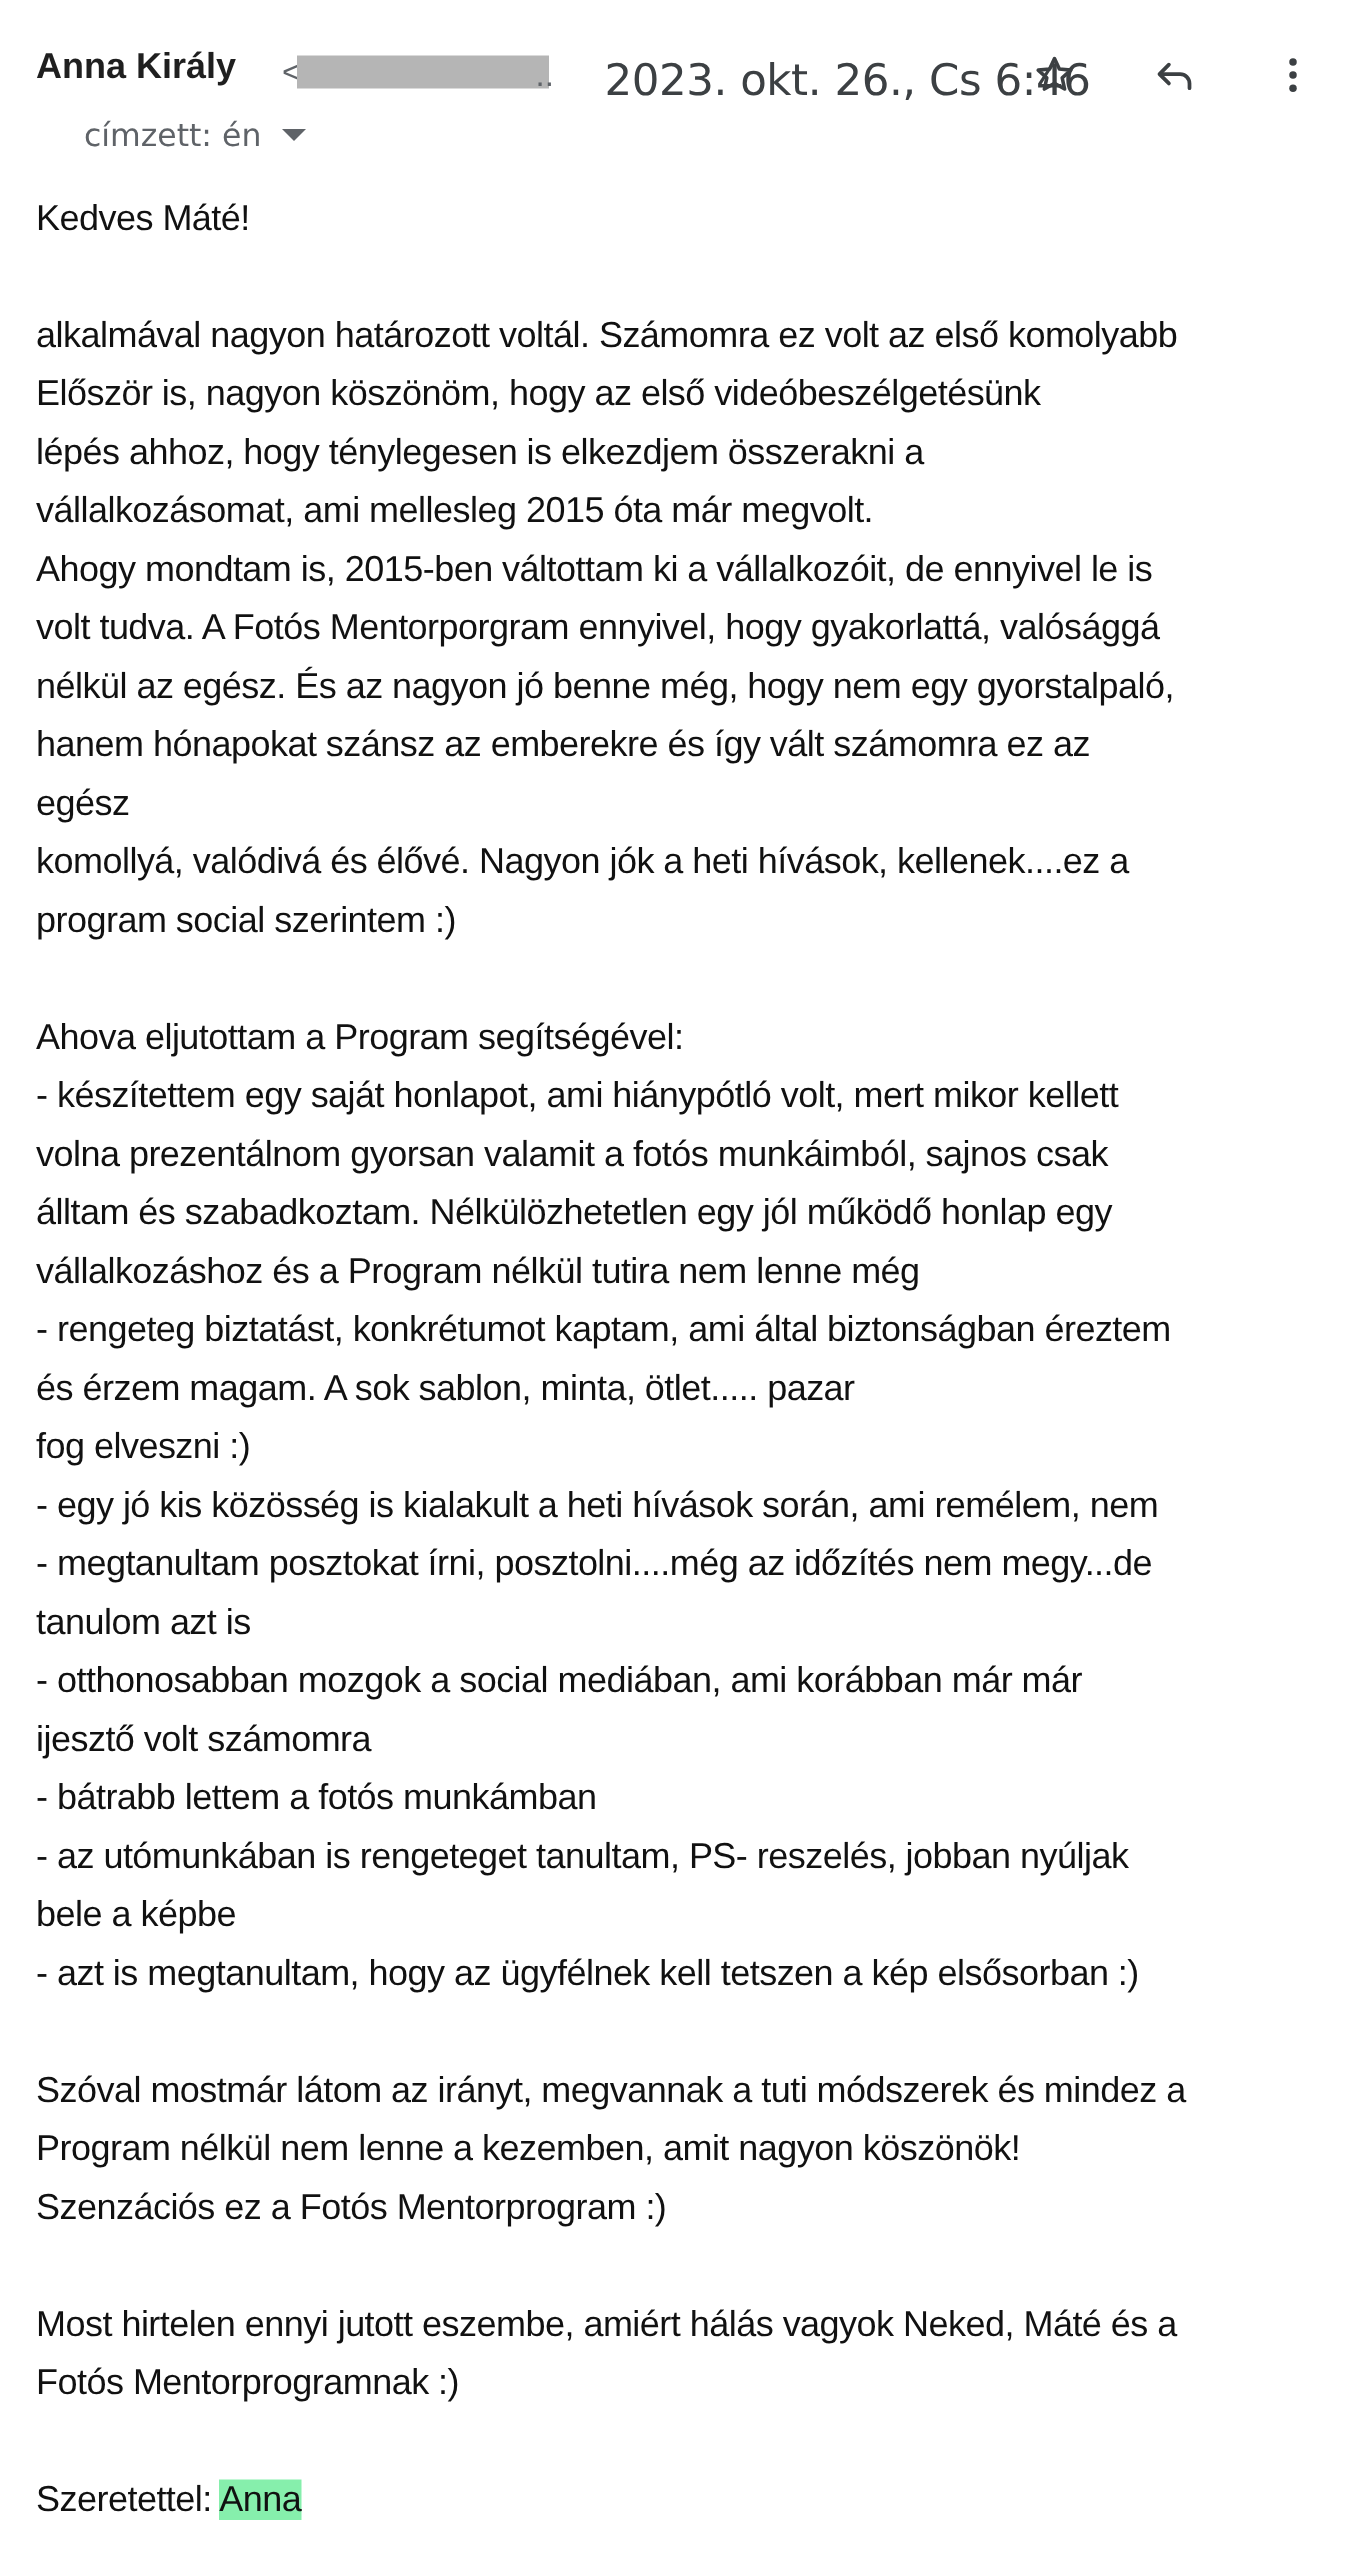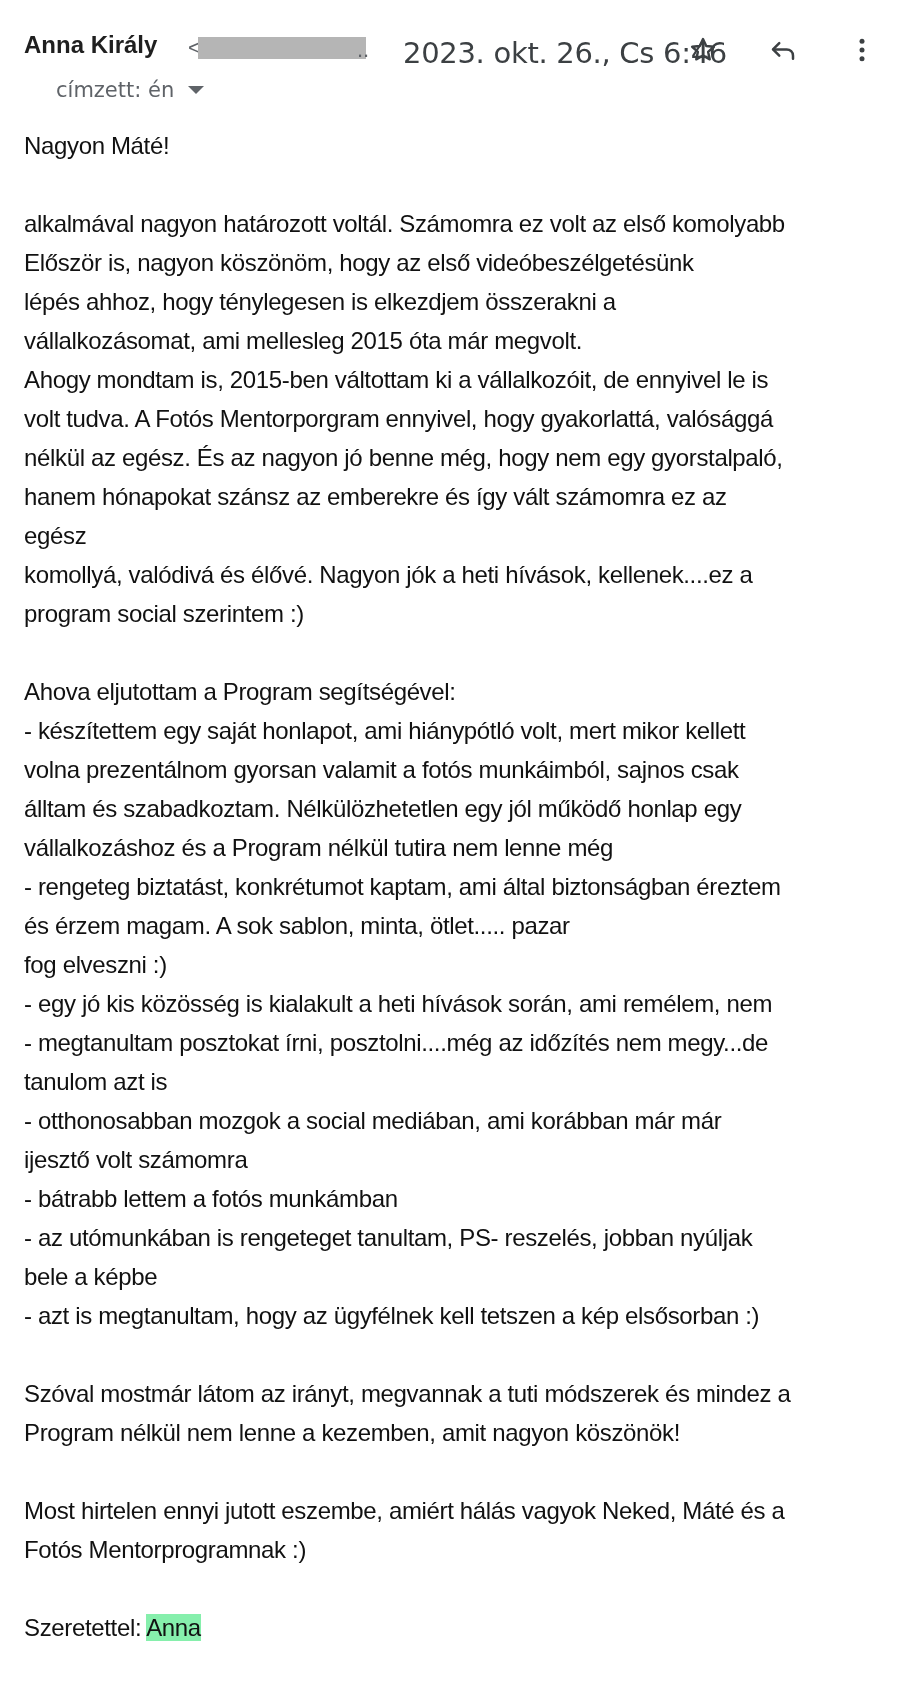--- a/index.html
+++ b/index.html
@@ -53,21 +53,21 @@
     </svg>
   </div>
 
   <div class="recipient">
     <span>címzett: én</span>
     <span class="caret"></span>
   </div>
 </div>
 
 <div class="body">
-  <p>Nagyon Máté!</p>
+  <p>Kedves Máté!</p>
   <div class="blank"></div>
   <div>
     <p>alkalmával nagyon határozott voltál. Számomra ez volt az első komolyabb</p>
     <p>Először is, nagyon köszönöm, hogy az első videóbeszélgetésünk</p>
     <p>lépés ahhoz, hogy ténylegesen is elkezdjem összerakni a</p>
     <p>vállalkozásomat, ami mellesleg 2015 óta már megvolt.</p>
     <p>Ahogy mondtam is, 2015-ben váltottam ki a vállalkozóit, de ennyivel le is</p>
     <p>volt tudva. A Fotós Mentorporgram ennyivel, hogy gyakorlattá, valósággá</p>
     <p>nélkül az egész. És az nagyon jó benne még, hogy nem egy gyorstalpaló,</p>
     <p>hanem hónapokat szánsz az emberekre és így vált számomra ez az</p>
@@ -92,20 +92,21 @@
     <p>ijesztő volt számomra</p>
     <p>- bátrabb lettem a fotós munkámban</p>
     <p>- az utómunkában is rengeteget tanultam, PS- reszelés, jobban nyúljak</p>
     <p>bele a képbe</p>
     <p>- azt is megtanultam, hogy az ügyfélnek kell tetszen a kép elsősorban :)</p>
   </div>
   <div class="blank"></div>
   <div>
     <p>Szóval mostmár látom az irányt, megvannak a tuti módszerek és mindez a</p>
     <p>Program nélkül nem lenne a kezemben, amit nagyon köszönök!</p>
+    <p>Szenzációs ez a Fotós Mentorprogram :)</p>
   </div>
   <div class="blank"></div>
   <div>
     <p>Most hirtelen ennyi jutott eszembe, amiért hálás vagyok Neked, Máté és a</p>
     <p>Fotós Mentorprogramnak :)</p>
   </div>
   <div class="blank"></div>
   <p><span style="white-space:pre">Szeretettel: </span><span class="hl" style="background: #86efac;">Anna</span></p>
 </div>
 

